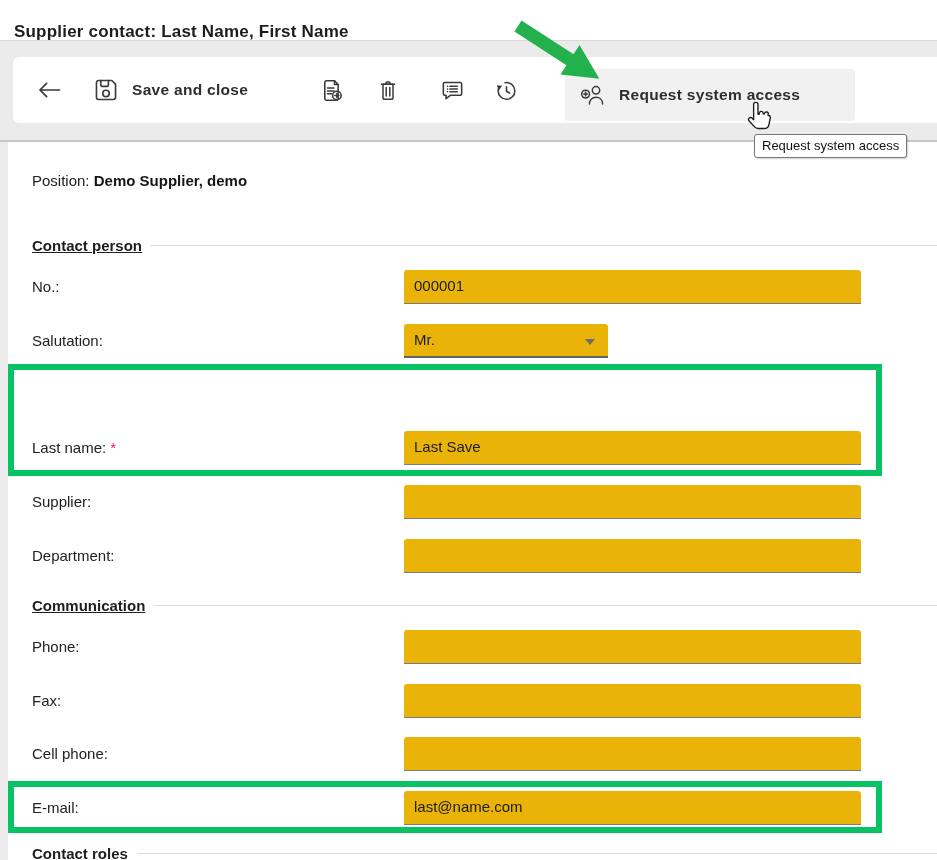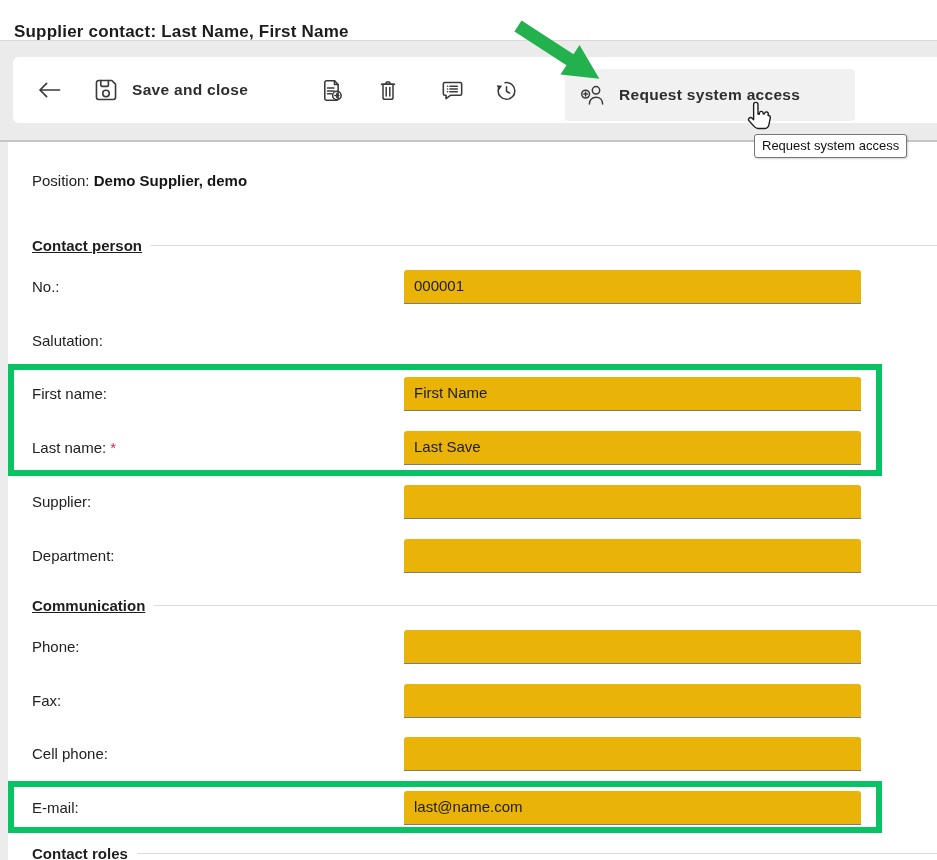--- a/index.html
+++ b/index.html
@@ -153,28 +153,26 @@
 
     <div class="row" style="top:128px">
       <span class="lbl">No.:</span>
       <div class="input">
           <span class="val">000001</span>
         </div>
     </div>
 
     <div class="row" style="top:182px">
       <span class="lbl">Salutation:</span>
-    </div>
-
-    <div class="row" style="top:235px">
-      <span class="lbl">First name:</span>
-      <div class="input">
-          <span class="val">First Name</span>
-        </div>
-    </div>
+      <div class="input dropdown">
+        <span class="val">Mr.</span>
+        <span class="caret"></span>
+      </div>
+    </div>
+
 
     <div class="row" style="top:289px">
       <span class="lbl"><span>Last name:</span><span class="req">*</span></span>
       <div class="input">
           <span class="val">Last Save</span>
         </div>
     </div>
 
     <div class="row" style="top:343px">
       <span class="lbl">Supplier:</span>

